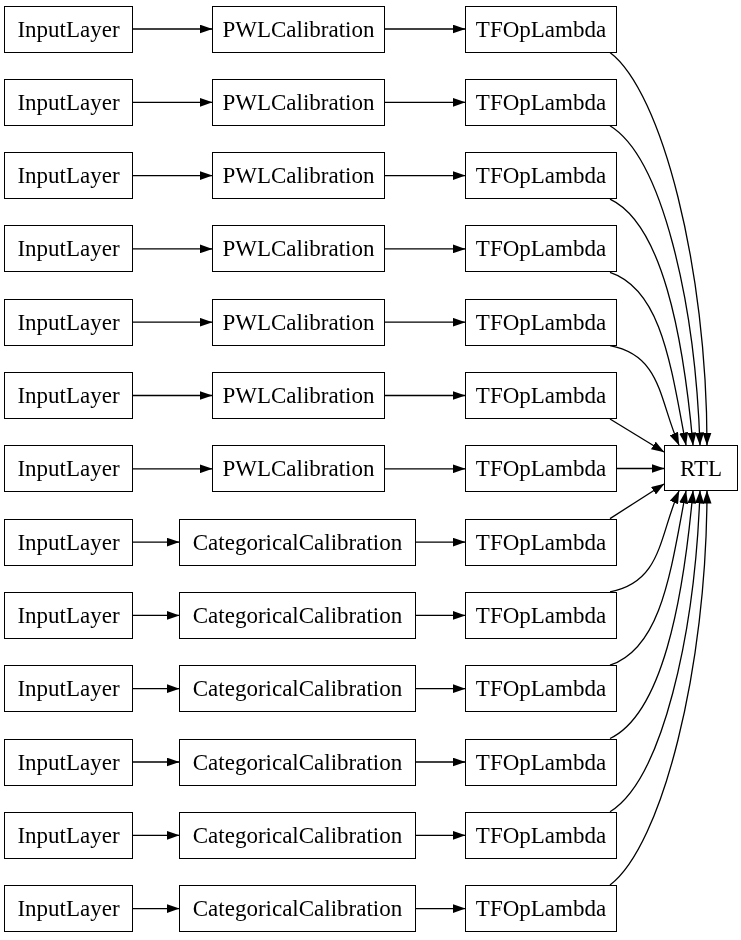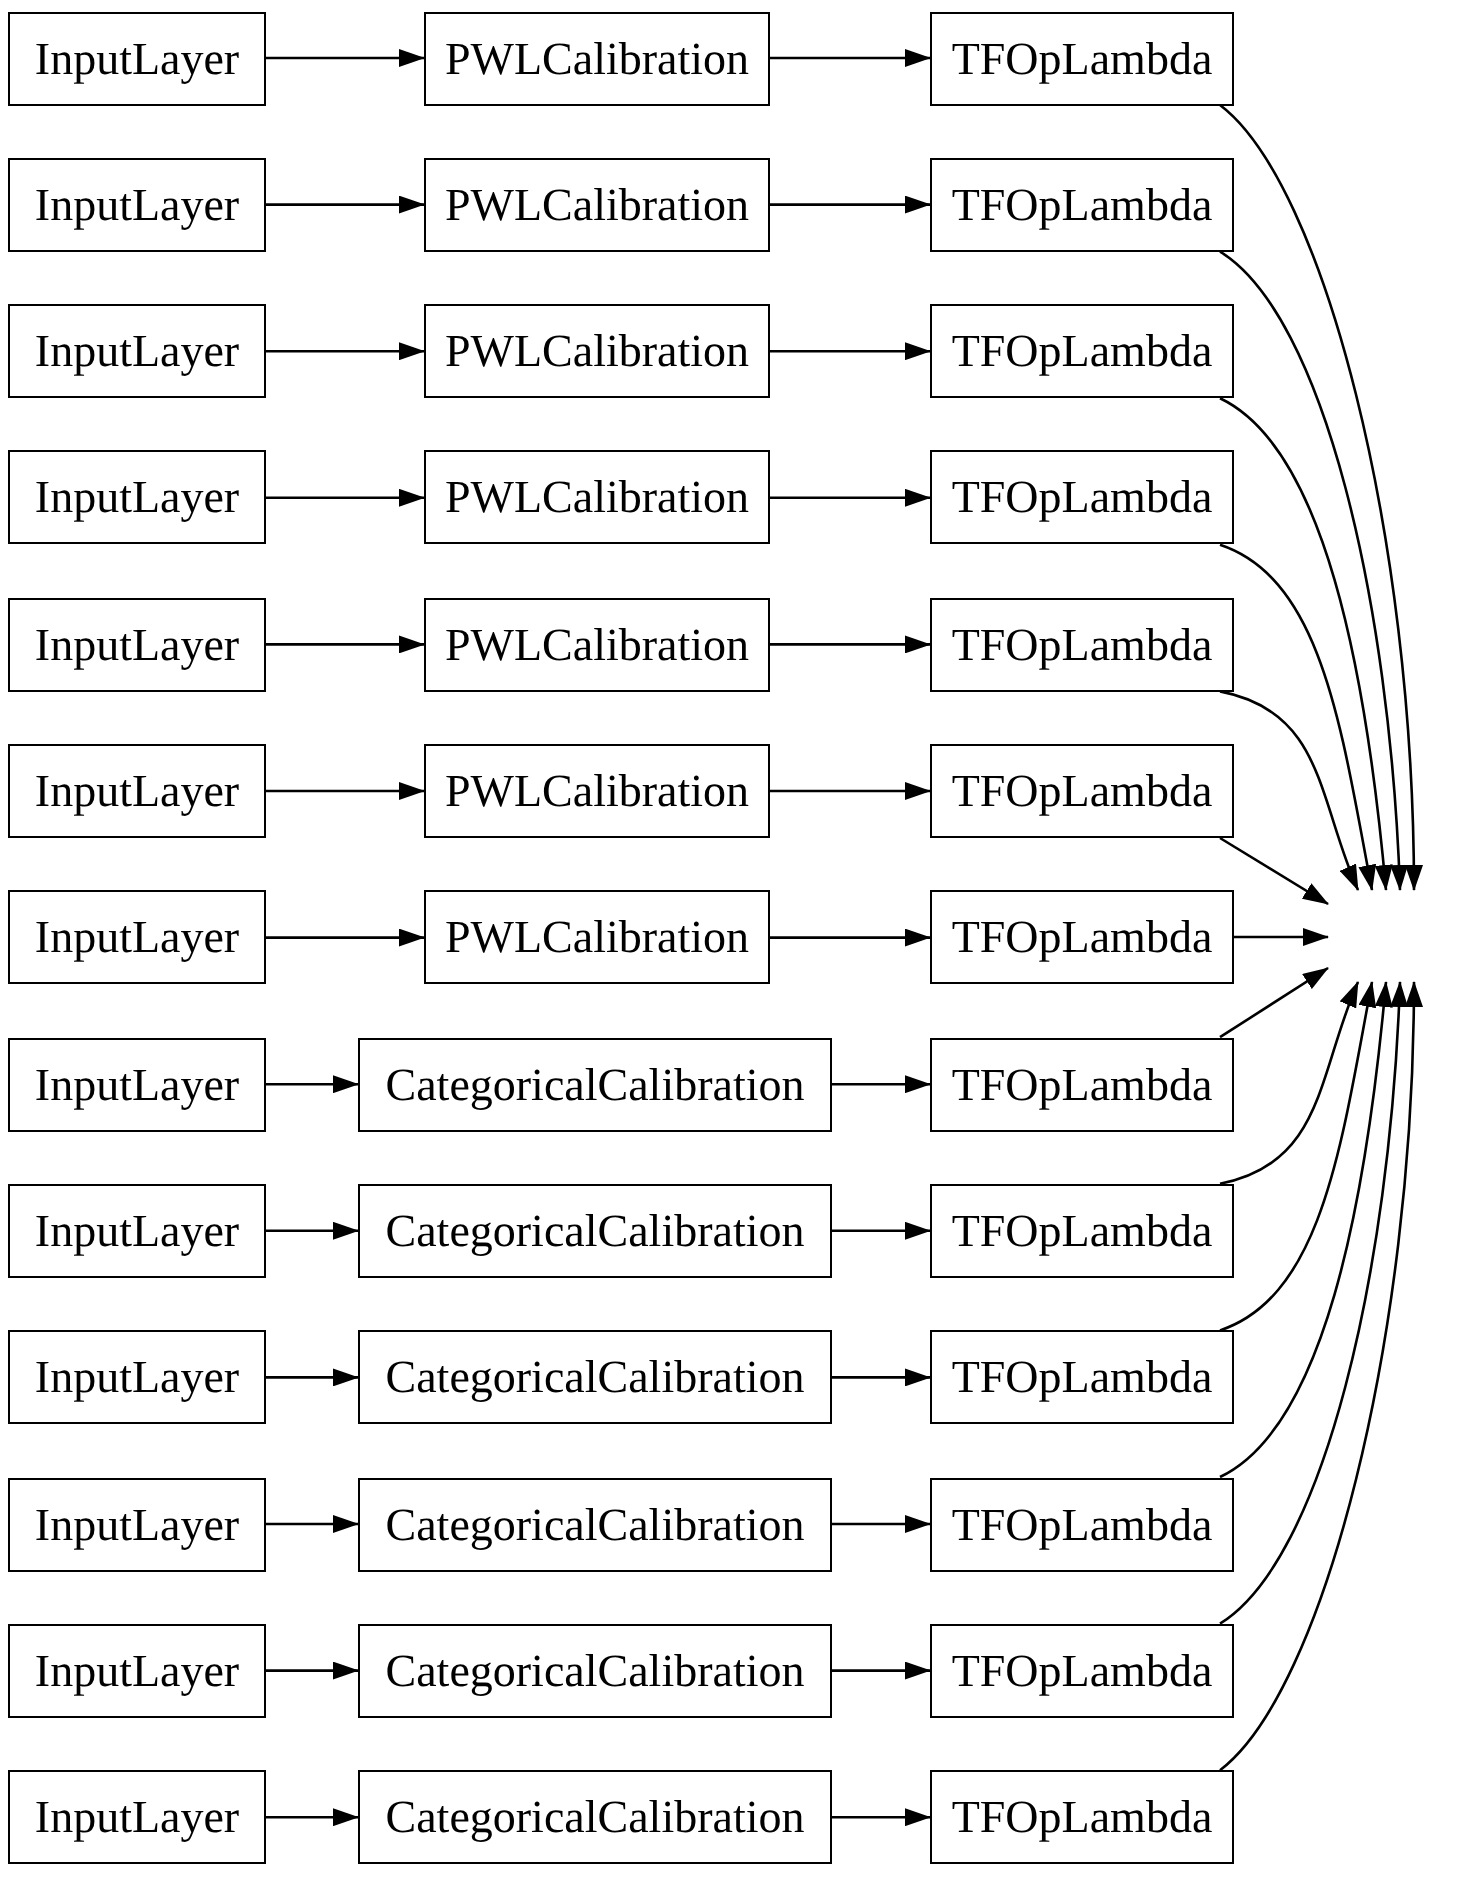--- a/index.html
+++ b/index.html
@@ -127,13 +127,14 @@
       <div class="node" style="left: 179px; top: 738.5px; width: 237px; height: 47px;">CategoricalCalibration</div>
       <div class="node" style="left: 465px; top: 738.5px; width: 152px; height: 47px;">TFOpLambda</div>
       <div class="node" style="left: 4px; top: 811.8px; width: 129px; height: 47px;">InputLayer</div>
       <div class="node" style="left: 179px; top: 811.8px; width: 237px; height: 47px;">CategoricalCalibration</div>
       <div class="node" style="left: 465px; top: 811.8px; width: 152px; height: 47px;">TFOpLambda</div>
       <div class="node" style="left: 4px; top: 885.1px; width: 129px; height: 47px;">InputLayer</div>
       <div class="node" style="left: 179px; top: 885.1px; width: 237px; height: 47px;">CategoricalCalibration</div>
       <div class="node" style="left: 465px; top: 885.1px; width: 152px; height: 47px;">TFOpLambda</div>
     </div>
 
+  <div class="node" id="rtl-node" style="left:664px; top:445px; width:74px; height:46px;">RTL</div>
 </div>
 
 </body></html>

